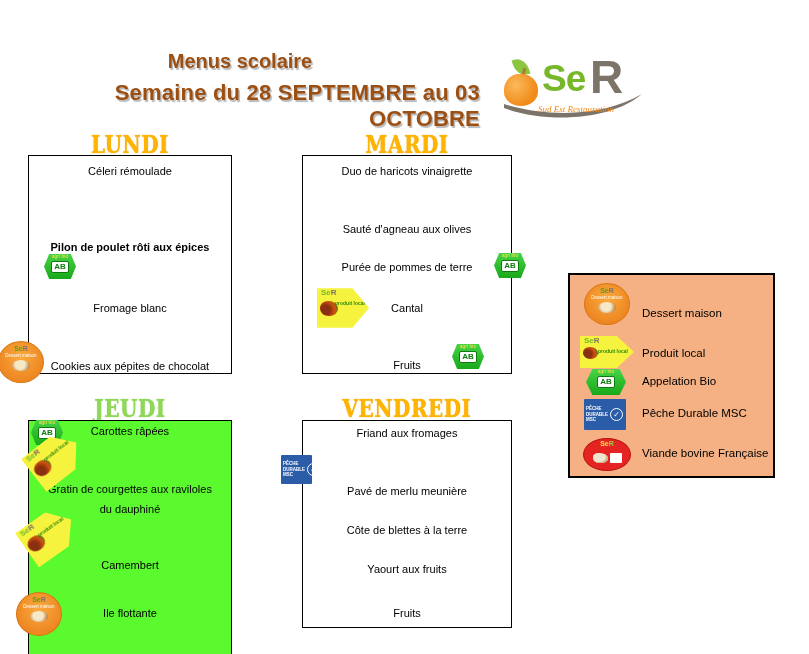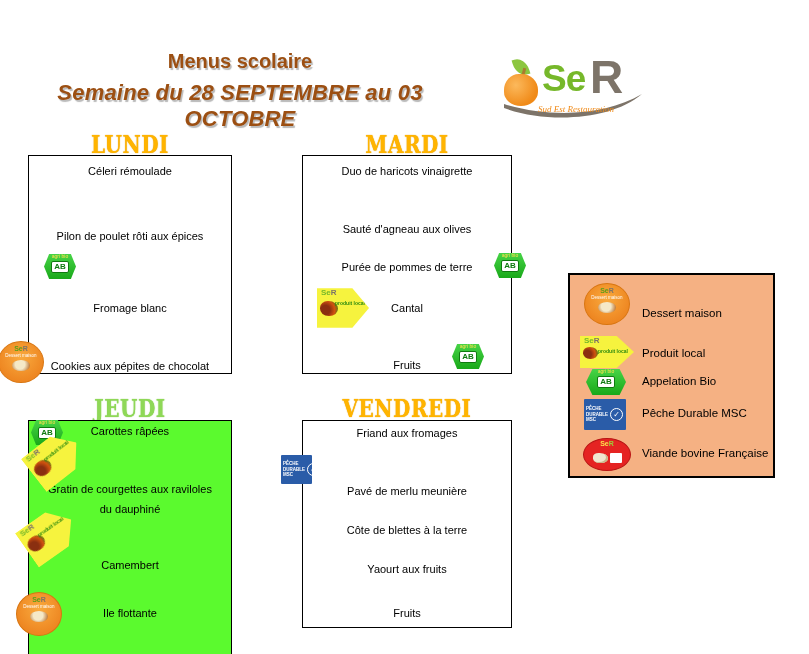--- a/index.html
+++ b/index.html
@@ -7,22 +7,22 @@
   #page {
     position:relative; width:809px; height:654px; background:#ffffff; overflow:hidden;
     font-family:"Liberation Sans", sans-serif; color:#000;
   }
   .title-line1 {
     position:absolute; left:0; top:50px; width:480px; text-align:center;
     font-size:20px; font-weight:bold; color:#9c4f12;
     text-shadow:1.5px 1.5px 1px #b9b9b9;
   }
   .title-line2 {
-    position:absolute; left:0; top:80px; width:480px; text-align:center;
-    font-size:22px; font-weight:bold; font-style:italic; color:#9c4f12;
+    position:absolute; left:0; top:80px; width:480px; text-align:right;
+    font-size:22px; font-weight:bold; color:#9c4f12;
     text-shadow:1.5px 1.5px 1px #b9b9b9; letter-spacing:0.2px;
   }
   
   .logo { position:absolute; left:498px; top:56px; width:150px; height:64px; }
   .logo-fruit { position:absolute; left:6px; top:18px; width:34px; height:32px;
     background:radial-gradient(circle at 35% 35%, #fcb95c, #f08a18 70%);
     border-radius:48% 52% 55% 55% / 55% 55% 48% 48%; }
   .logo-leaf { position:absolute; left:16px; top:2px; width:14px; height:18px;
     background:#8bc javascript34; background:#8cc63f; border-radius:0 80% 0 80%; transform:rotate(-18deg); }
   .logo-stem { position:absolute; left:24px; top:12px; width:3px; height:10px; background:#a97c2f; transform:rotate(15deg); }
@@ -113,21 +113,21 @@
     <div class="logo-tagline">Sud Est Restauration</div>
   </div>
 
   <div class="day-header hdr-orange" style="left:28px; top:129px; width:204px;">LUNDI</div>
   <div class="day-header hdr-orange" style="left:302px; top:129px; width:210px;">MARDI</div>
   <div class="day-header hdr-green" style="left:28px; top:393px; width:204px;">JEUDI</div>
   <div class="day-header hdr-orange" style="left:302px; top:393px; width:210px;">VENDREDI</div>
 
   <div class="day-box" style="left:28px; top:155px; width:204px; height:219px;">
     <div class="menu-item" style="top:9px;">Céleri rémoulade</div>
-    <div class="menu-item" style="top:74px;">Pilon de poulet rôti aux épices</div>
+    <div class="menu-item" style="top:85px;font-weight:bold;">Pilon de poulet rôti aux épices</div>
     <div class="menu-item" style="top:146px;">Fromage blanc</div>
     <div class="menu-item" style="top:204px;">Cookies aux pépites de chocolat</div>
   </div>
 
   <div class="day-box" style="left:302px; top:155px; width:210px; height:219px;">
     <div class="menu-item" style="top:9px;">Duo de haricots vinaigrette</div>
     <div class="menu-item" style="top:67px;">Sauté d'agneau aux olives</div>
     <div class="menu-item" style="top:105px;">Purée de pommes de terre</div>
     <div class="menu-item" style="top:146px;">Cantal</div>
     <div class="menu-item" style="top:203px;">Fruits</div>

